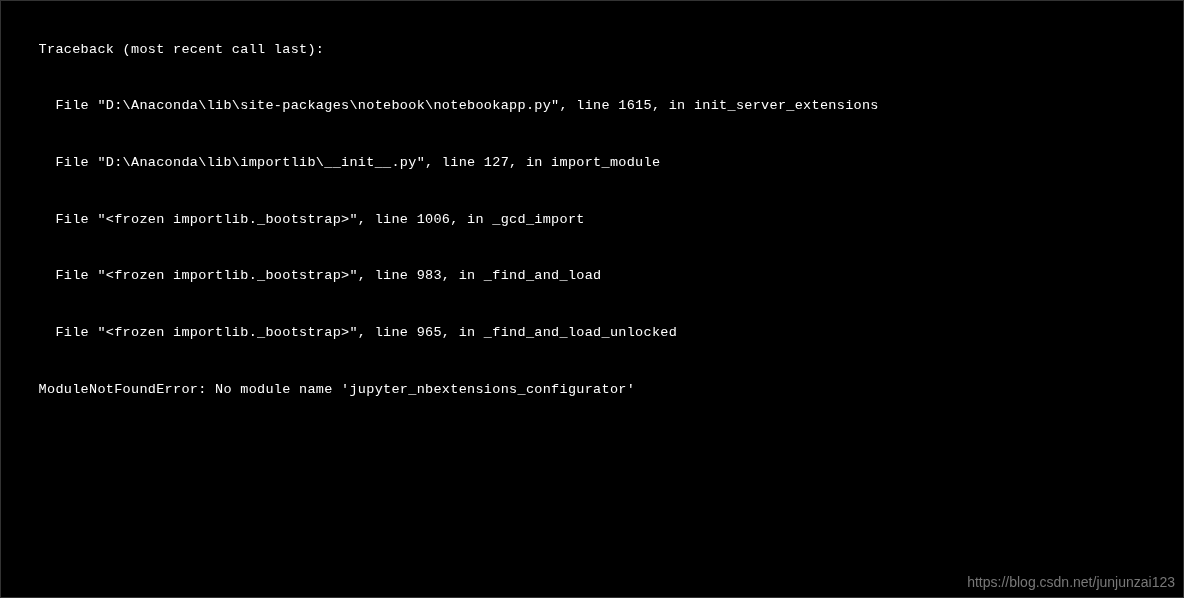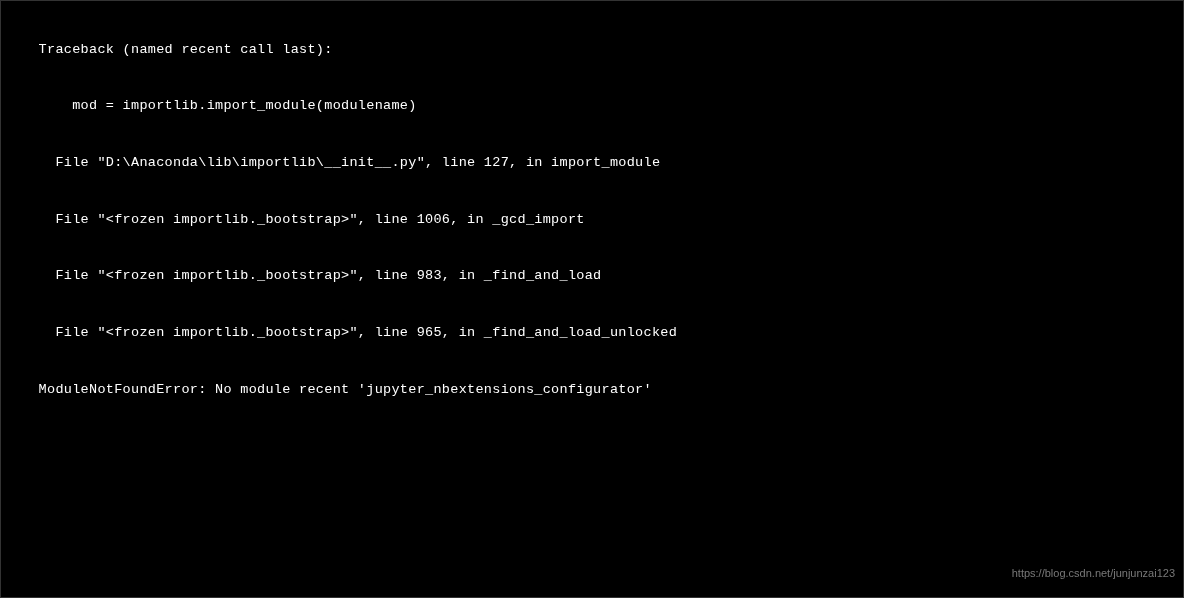--- a/index.html
+++ b/index.html
@@ -22,39 +22,39 @@
     }
     .terminal {
       white-space: pre;
       letter-spacing: 0.3px;
     }
     .line {
       display: block;
     }
     .watermark {
       position: absolute;
-      bottom: 16px;
+      bottom: 4px;
       right: 8px;
       color: #aaaaaa;
-      font-size: 11px;
+      font-size: 14px;
       font-family: Arial, sans-serif;
       opacity: 0.7;
     }
   </style>
 </head>
 <body>
 
 <div class="terminal">
-  <span class="line">    Traceback (named recent call last):</span>
-  <span class="line">        mod = importlib.import_module(modulename)</span>
+  <span class="line">    Traceback (most recent call last):</span>
+  <span class="line">      File "D:\Anaconda\lib\site-packages\notebook\notebookapp.py", line 1615, in init_server_extensions</span>
   <span class="line">      File "D:\Anaconda\lib\importlib\__init__.py", line 127, in import_module</span>
   <span class="line">      File "&lt;frozen importlib._bootstrap&gt;", line 1006, in _gcd_import</span>
   <span class="line">      File "&lt;frozen importlib._bootstrap&gt;", line 983, in _find_and_load</span>
   <span class="line">      File "&lt;frozen importlib._bootstrap&gt;", line 965, in _find_and_load_unlocked</span>
-  <span class="line">    ModuleNotFoundError: No module recent 'jupyter_nbextensions_configurator'</span>
+  <span class="line">    ModuleNotFoundError: No module name 'jupyter_nbextensions_configurator'</span>
   
   
   
   
   
   
   
   
   <span class="line"></span>
   

